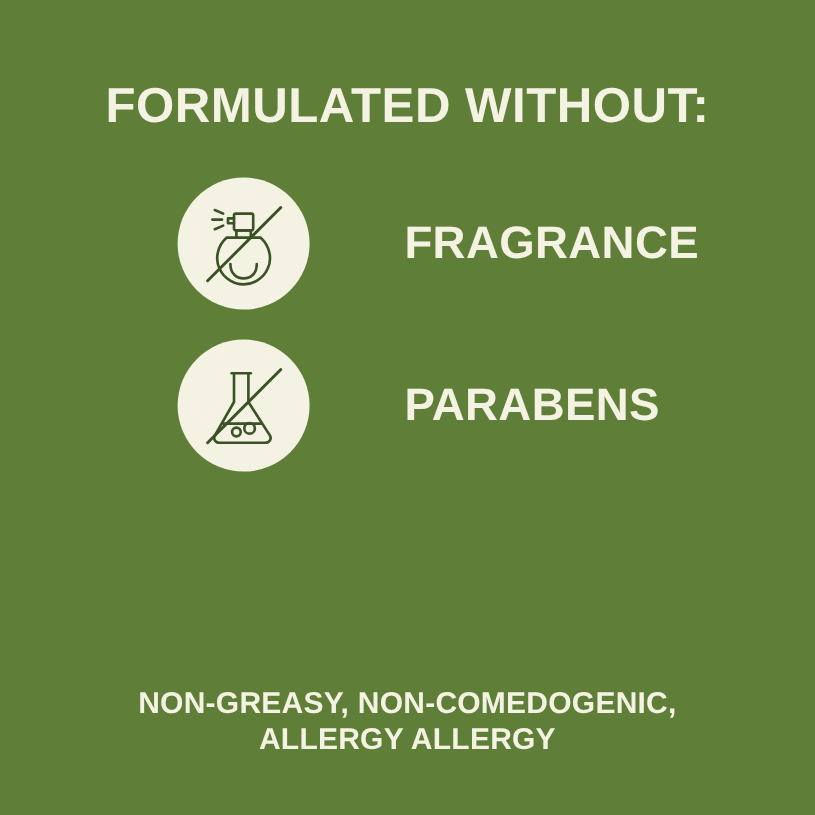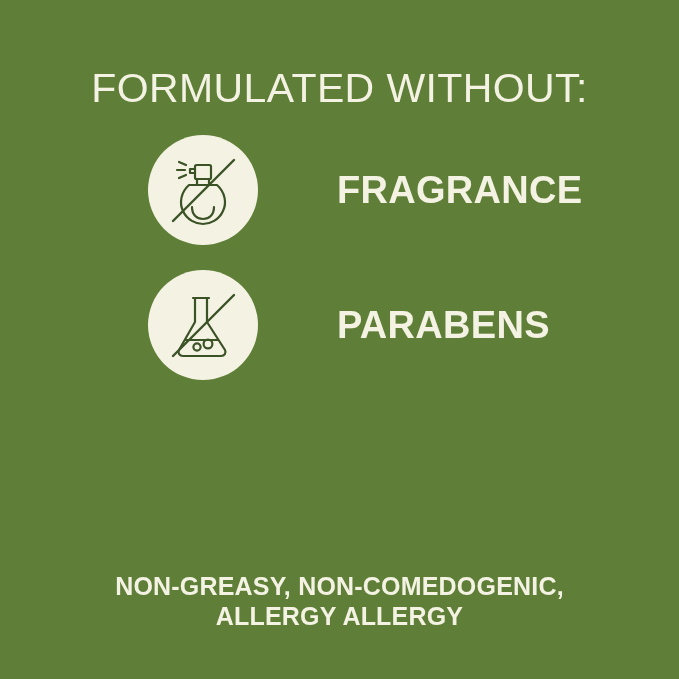--- a/index.html
+++ b/index.html
@@ -25,29 +25,29 @@
   }
 
   #title {
     position: absolute;
     top: 68px;
     left: 0;
     right: 0;
     text-align: center;
     color: #f4f2e2;
     font-size: 41px;
-    font-weight: normal;
+    font-weight: bold;
     letter-spacing: 0.4px;
     line-height: 1;
     white-space: nowrap;
   }
 
   #rows {
     position: absolute;
-    top: 135px;
+    top: 148px;
     left: 148px;
     width: 480px;
   }
 
   .row {
     display: flex;
     align-items: center;
     height: 110px;
     margin-bottom: 25px;
   }

